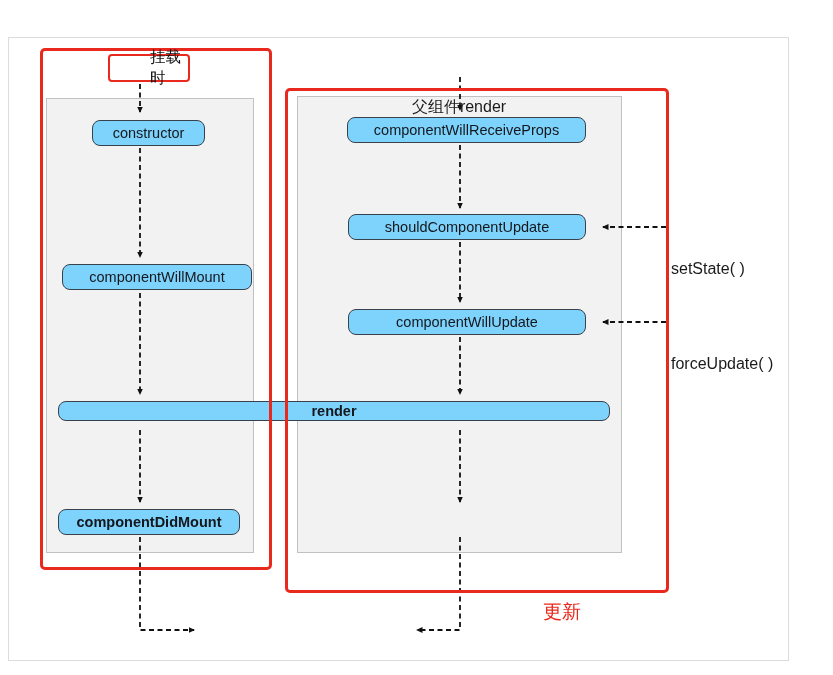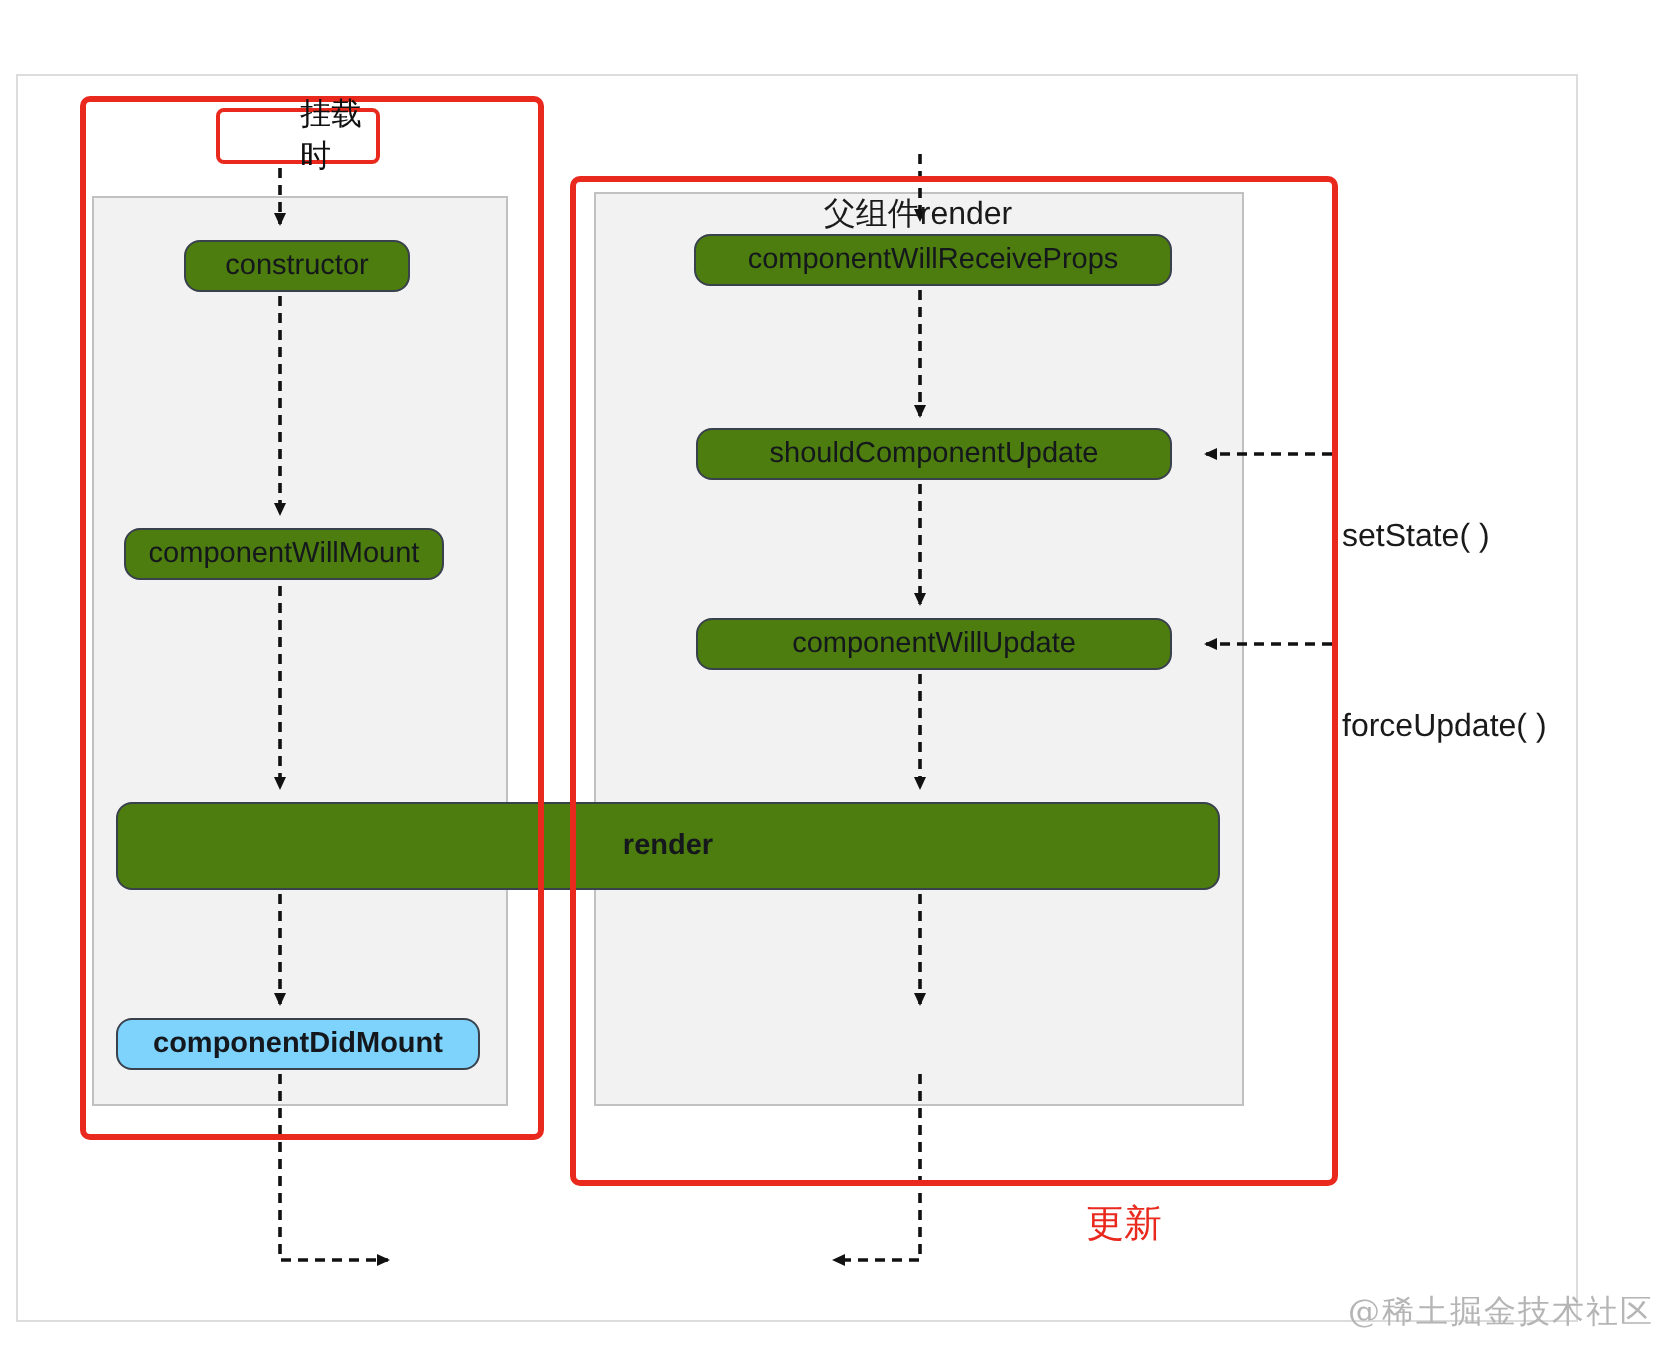--- a/index.html
+++ b/index.html
@@ -4,24 +4,24 @@
 <style>
   html,body{margin:0;padding:0;background:#ffffff;}
   body{width:833px;height:675px;font-family:"Liberation Sans",sans-serif;}
   .stage{position:relative;width:833px;height:675px;background:#ffffff;overflow:hidden;}
   .outer-frame{position:absolute;left:8px;top:37px;width:779px;height:622px;border:1px solid #dcdcdc;background:#ffffff;z-index:0;}
   .panel{position:absolute;background:#f2f2f2;border:1px solid #c1c1c1;z-index:1;}
   #panel-left{left:46px;top:98px;width:206px;height:453px;}
   #panel-right{left:297px;top:96px;width:323px;height:455px;}
   svg.arrows{position:absolute;left:0;top:0;z-index:3;}
   .node{position:absolute;z-index:4;display:flex;align-items:center;justify-content:center;
-        background:#4d7c0f;border:1.6px solid #39414d;border-radius:8px;
+        background:#7dd3fc;border:1.6px solid #39414d;border-radius:8px;
         font-size:14.5px;color:#14171c;height:26px;box-sizing:border-box;white-space:nowrap;}
   .node.green{background:#7dd3fc;font-weight:bold;}
-  .node.render-bar{font-weight:bold;height:44px;}
+  .node.render-bar{font-weight:bold;height:20px;}
   .redbox{position:absolute;border:3px solid #e9291d;border-radius:5px;z-index:10;pointer-events:none;}
   #redbox-left{left:40px;top:48px;width:226px;height:516px;}
   #redbox-right{left:285px;top:88px;width:378px;height:499px;}
   .badge{position:absolute;left:108px;top:54px;width:82px;height:28px;border:2.5px solid #e9291d;
          border-radius:4px;background:#ffffff;z-index:11;display:flex;align-items:center;justify-content:center;
          font-size:15.5px;color:#111111;box-sizing:border-box;padding-left:40px;}
   .float-label{position:absolute;z-index:6;font-size:16px;color:#1a1a1a;white-space:nowrap;margin-top:44px;}
   #parent-render-label{left:394px;top:53px;width:130px;text-align:center;}
   #setstate-label{left:671px;top:216px;}
   #forceupdate-label{left:671px;top:311px;}
@@ -57,21 +57,21 @@
       <path d="M460,337 V394" marker-end="url(#ah)"></path>
       <path d="M460,430 V502" marker-end="url(#ah)"></path>
       <path d="M460,537 V630 H417" marker-end="url(#ah)"></path>
       <path d="M666,227 H603" marker-end="url(#ah)"></path>
       <path d="M666,322 H603" marker-end="url(#ah)"></path>
     </g>
   </svg>
 
   <div class="node" style="left:92px;top:120px;width:113px;">constructor</div>
 
-  <div class="node" style="left:62px;top:264px;width:160px;">componentWillMount</div>
+  <div class="node" style="left:62px;top:264px;width:190px;">componentWillMount</div>
 
   <div class="node render-bar" style="left:58px;top:401px;width:552px;">render</div>
 
   <div class="node green" style="left:58px;top:509px;width:182px;">componentDidMount</div>
 
   <div class="node" style="left:347px;top:117px;width:239px;">componentWillReceiveProps</div>
 
   <div class="node" style="left:348px;top:214px;width:238px;">shouldComponentUpdate</div>
 
   <div class="node" style="left:348px;top:309px;width:238px;">componentWillUpdate</div>
@@ -84,15 +84,14 @@
   <div class="badge">挂载时</div>
 
   <div class="float-label" id="parent-render-label">父组件render</div>
 
   <div class="float-label" id="setstate-label">setState( )</div>
 
   <div class="float-label" id="forceupdate-label">forceUpdate( )</div>
 
   <div class="float-label" id="update-label">更新</div>
 
-  <div class="watermark">@稀土掘金技术社区</div>
 
 </div>
 
 </body></html>

